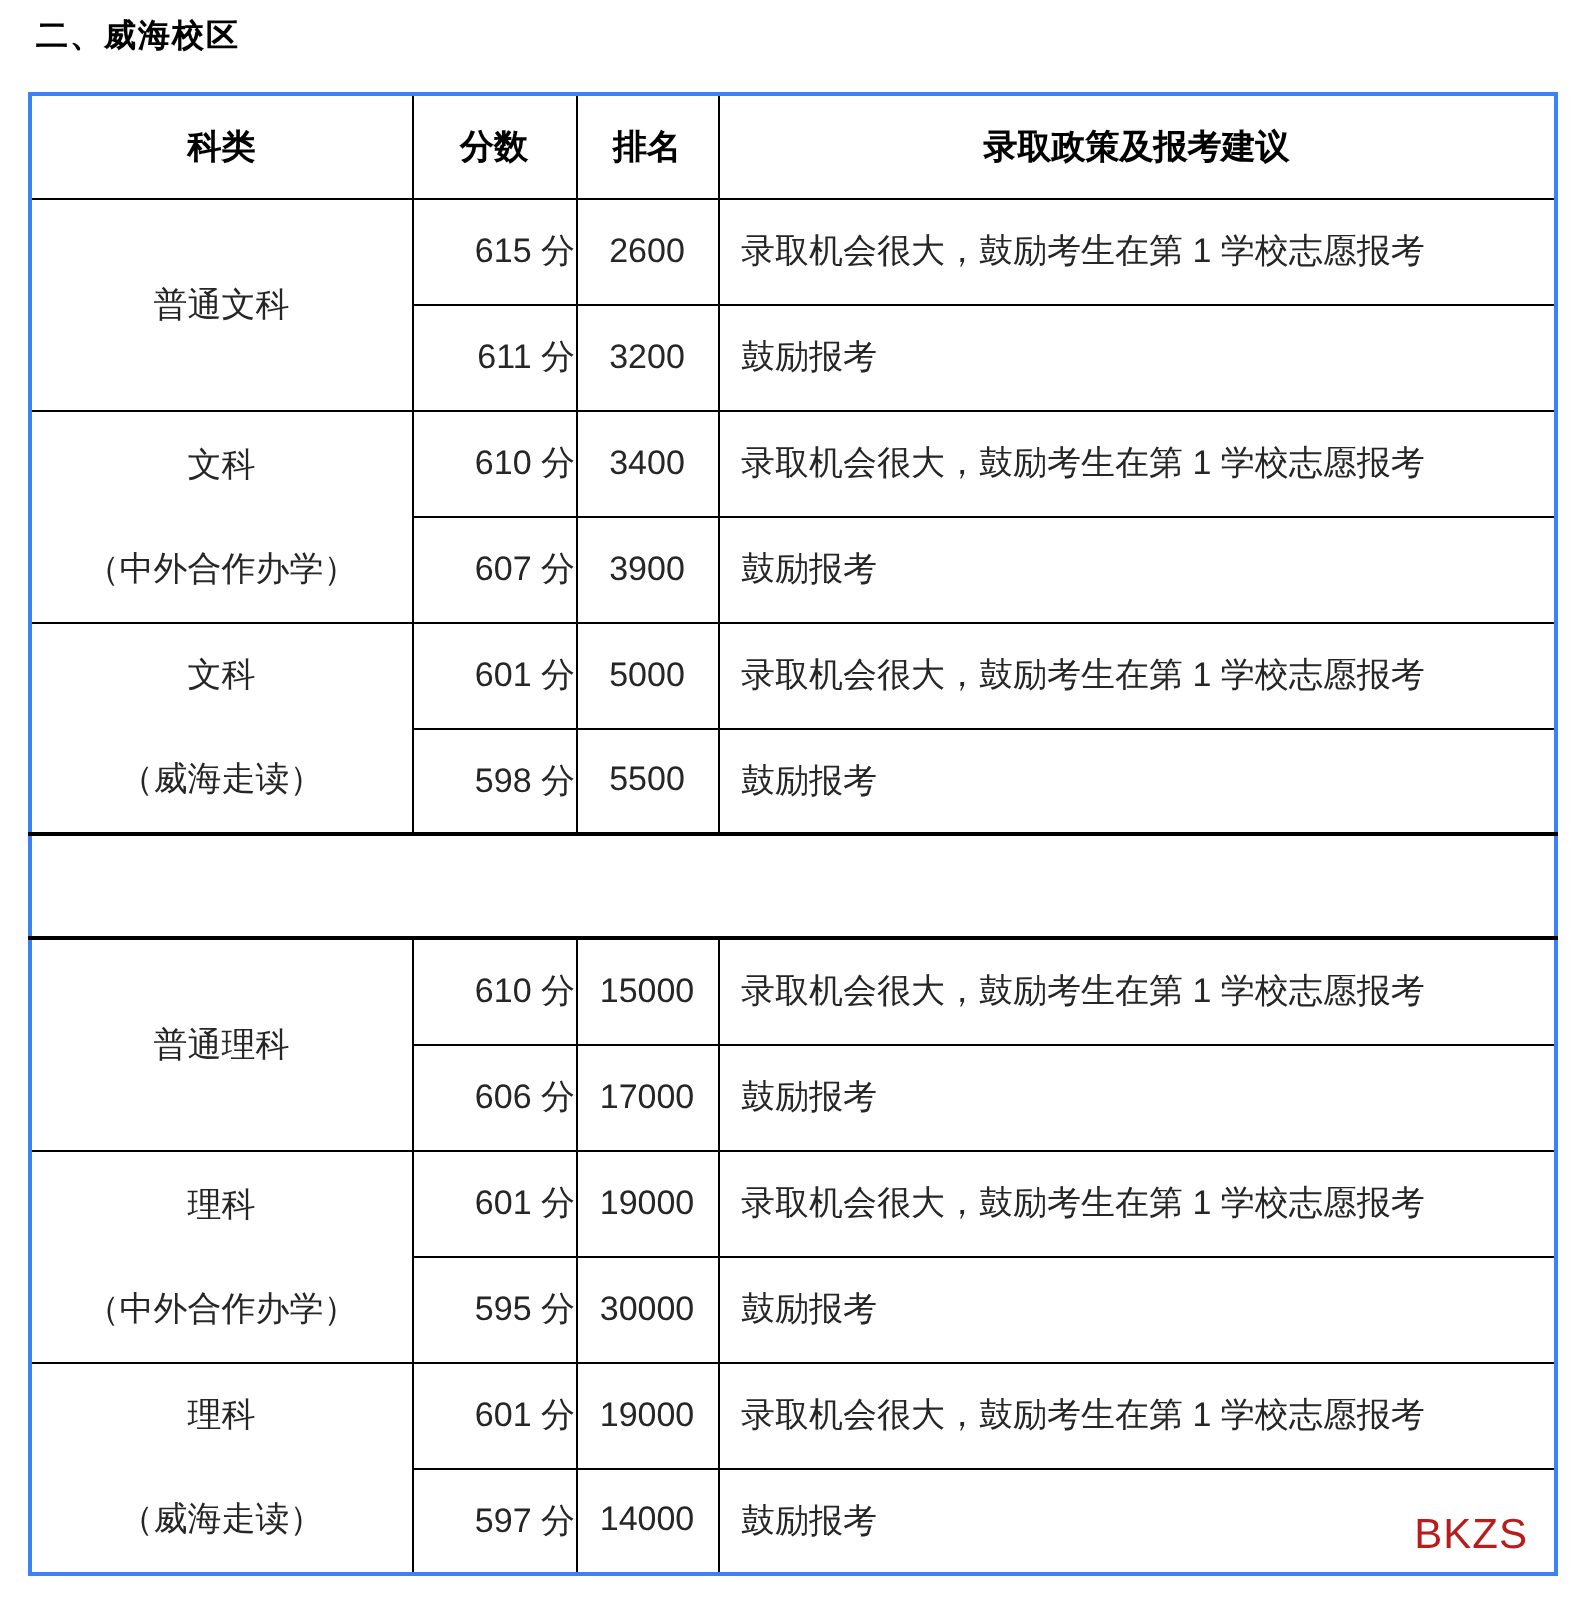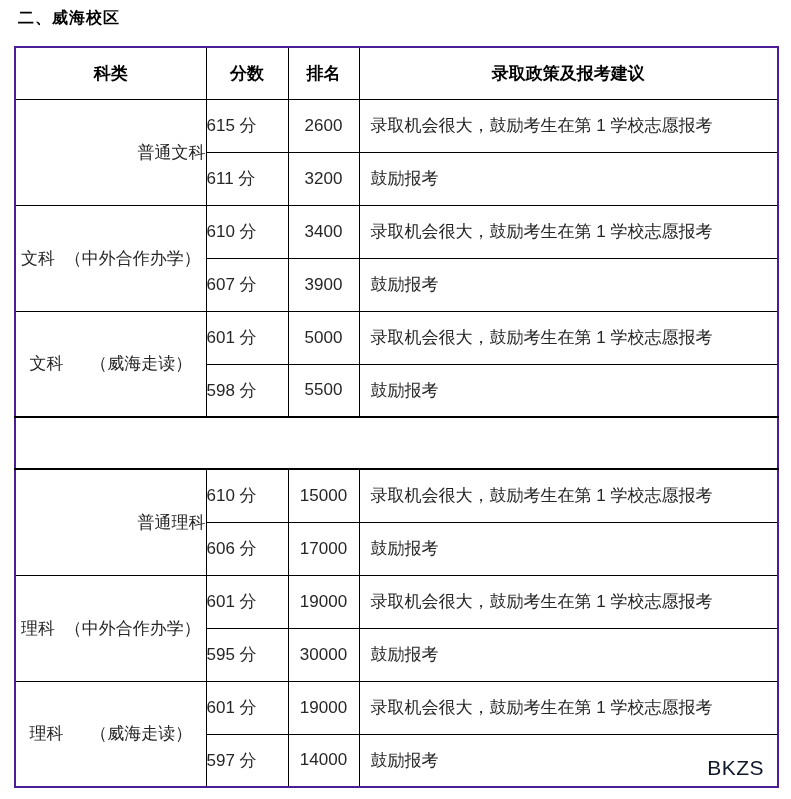--- a/index.html
+++ b/index.html
@@ -32,54 +32,55 @@
   }
   table.score-table td, table.score-table th {
     border: 1px solid #000000;
     font-size: 17px;
     font-weight: normal;
     color: #262626;
     background: #ffffff;
     vertical-align: middle;
   }
   
-  table.score-table { border: 2px solid #4c1d95; padding-left: 40px; }
+  table.score-table { border: 2px solid #3b82f6; padding-left: 40px; }
   tr.header-row th {
     font-weight: bold;
     color: #000000;
     text-align: center;
     height: 52px;
   }
-  td.col-category { width: 191px; text-align: right; }
-  td.col-score    { width: 82px;  text-align: left; margin-top: 24px; }
+  td.col-category { width: 191px; text-align: center; }
+  td.col-score    { width: 82px;  text-align: right; margin-top: 24px; }
   td.col-rank     { width: 71px;  text-align: center; margin-left: 24px; }
   td.col-advice   { width: 419px; text-align: left; padding-left: 11px; margin-top: 44px; }
   th.col-category { width: 191px; }
   th.col-score    { width: 82px; margin-top: 16px; }
   th.col-rank     { width: 71px; }
   th.col-advice   { width: 419px; }
   tr.data-row { height: 53px; }
   td.category-multiline { padding: 0; }
   .category-lines {
     display: flex;
+    flex-direction: column;
     justify-content: space-around;
     align-items: center;
     height: 104px;
   }
   tr.spacer-row td {
     height: 52px;
     border-top: 2px solid #000000;
     border-bottom: 2px solid #000000;
   }
   .watermark {
     position: absolute;
     right: 27px;
     bottom: 19px;
     font-size: 21px;
-    color: #0f172a;
+    color: #b91c1c;
     letter-spacing: 0.5px;
   }
 </style>
 </head>
 <body>
 
 <div class="page-title">二、威海校区</div>
 
 <table class="score-table">
 

